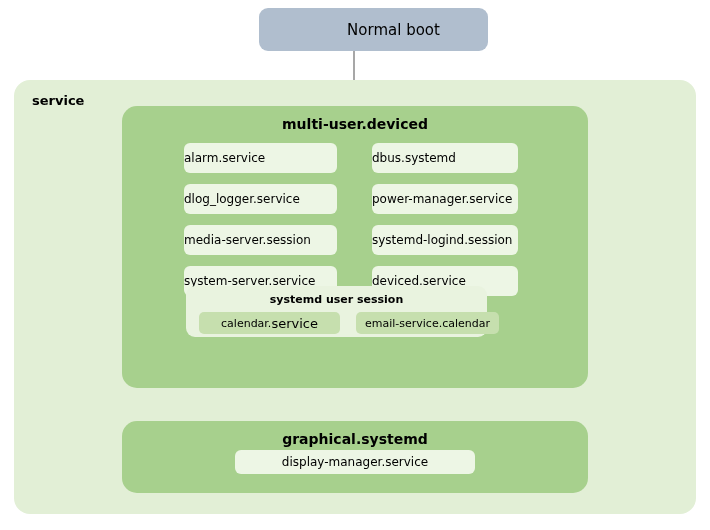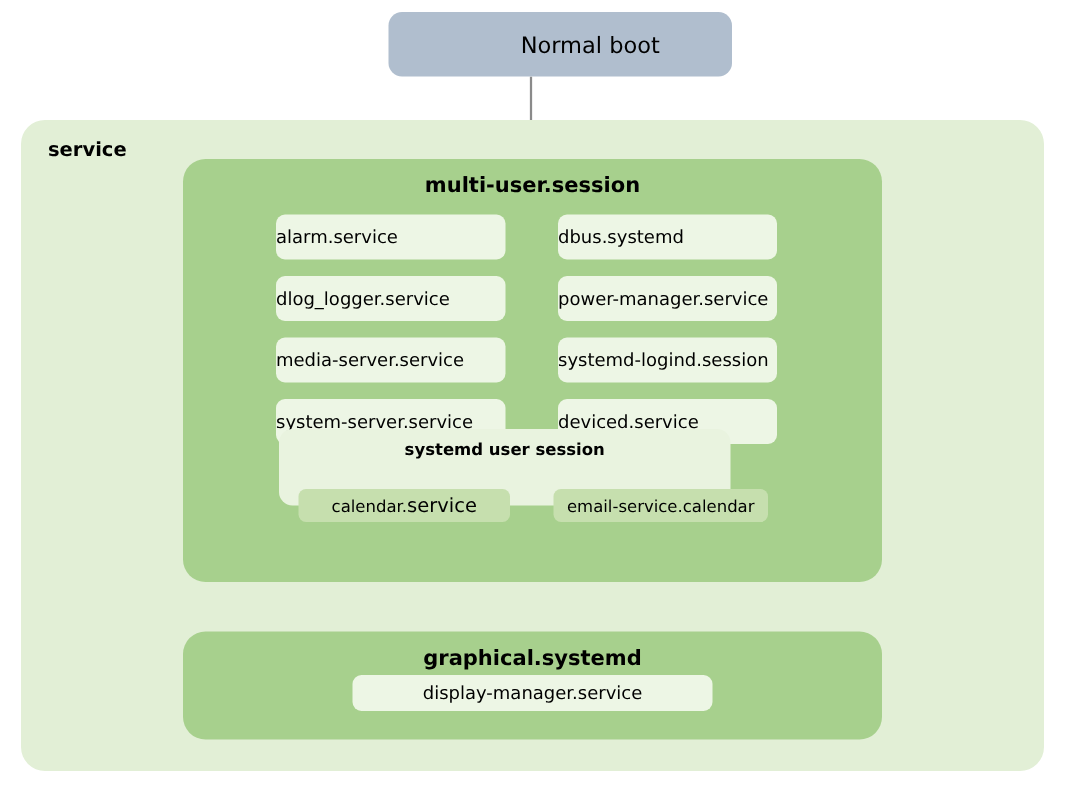--- a/index.html
+++ b/index.html
@@ -81,23 +81,23 @@
     border-radius: 9px;
   }
   .session-title {
     text-align: center;
     font-weight: bold;
     font-size: 11px;
     padding-top: 7px;
   }
   .session-services {
     position: absolute;
-    left: 13px; top: 40px;
+    left: 13px; top: 26px;
     display: flex;
-    gap: 29px;
+    gap: 16px;
     align-items: flex-end;
   }
   .session-service {
     height: 22px;
     background: #c6dfae;
     border-radius: 5px;
     display: flex; align-items: center; justify-content: center;
     font-size: 11px;
   }
   .session-service.calendar { width: 141px; }
@@ -130,37 +130,37 @@
 
   <svg class="arrow arrow2" width="12" height="33" viewBox="0 0 12 33">
     <line x1="6" y1="0" x2="6" y2="23" stroke="#8a8a8a" stroke-width="1.5"></line>
     <polygon points="1,23 11,23 6,33" fill="#111111"></polygon>
   </svg>
 
   <div class="systemd-container">
     <div class="systemd-label">service</div>
 
     <div class="target-box multi-user">
-      <div class="target-title">multi-user.session</div>
+      <div class="target-title">multi-user.deviced</div>
 
       <div class="service-grid">
         <div class="service-box">
           <span>alarm.service</span>
         </div>
         <div class="service-box">
           <span>dbus.systemd</span>
         </div>
         <div class="service-box">
           <span>dlog_logger.service</span>
         </div>
         <div class="service-box">
           <span>power-manager.service</span>
         </div>
         <div class="service-box">
-          <span>media-server.service</span>
+          <span>media-server.session</span>
         </div>
         <div class="service-box">
           <span>systemd-logind.session</span>
         </div>
         <div class="service-box">
           <span>system-server.service</span>
         </div>
         <div class="service-box">
           <span>deviced.service</span>
         </div>

